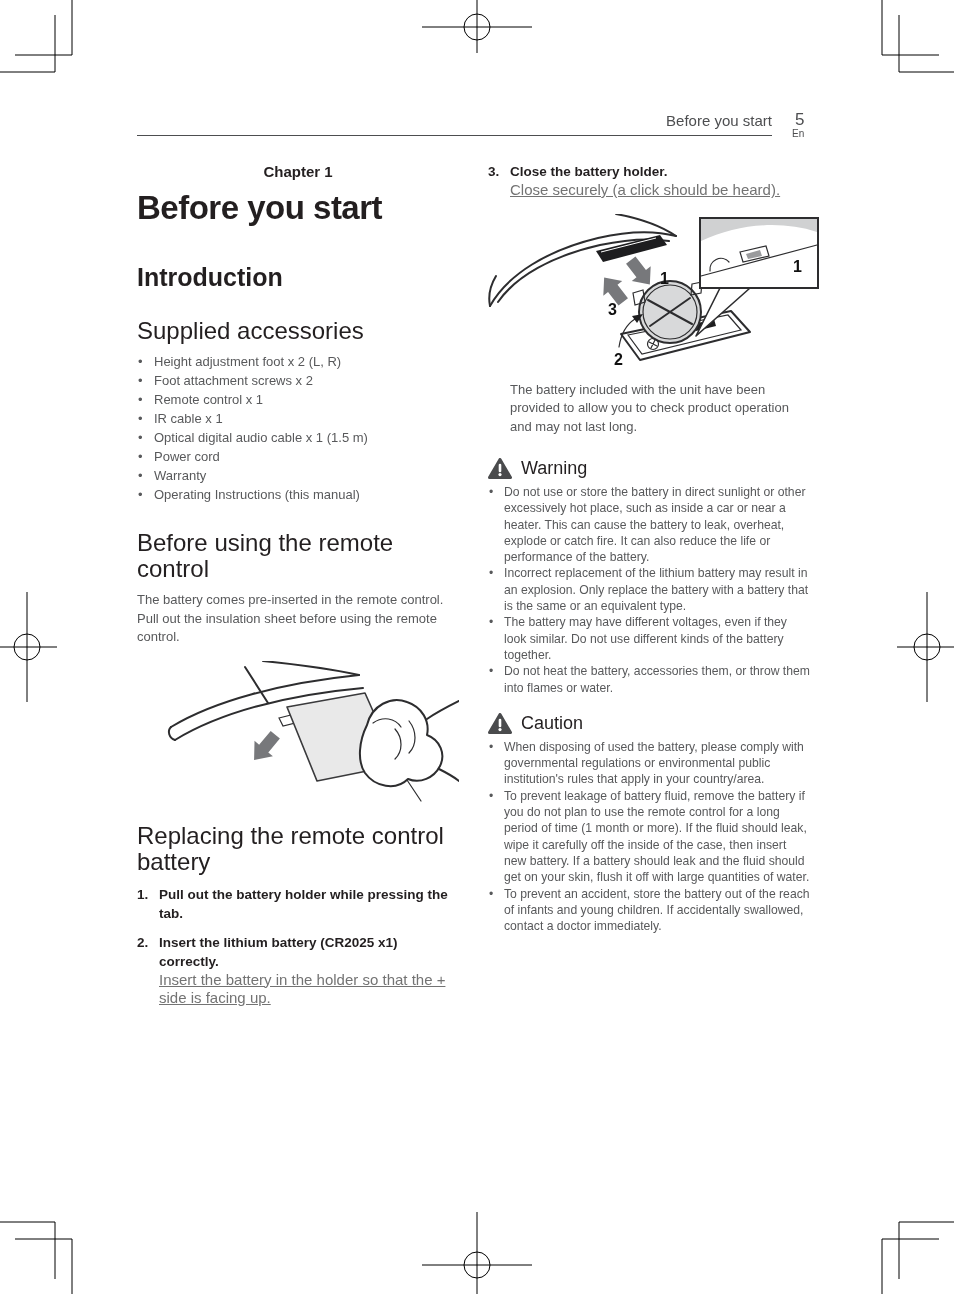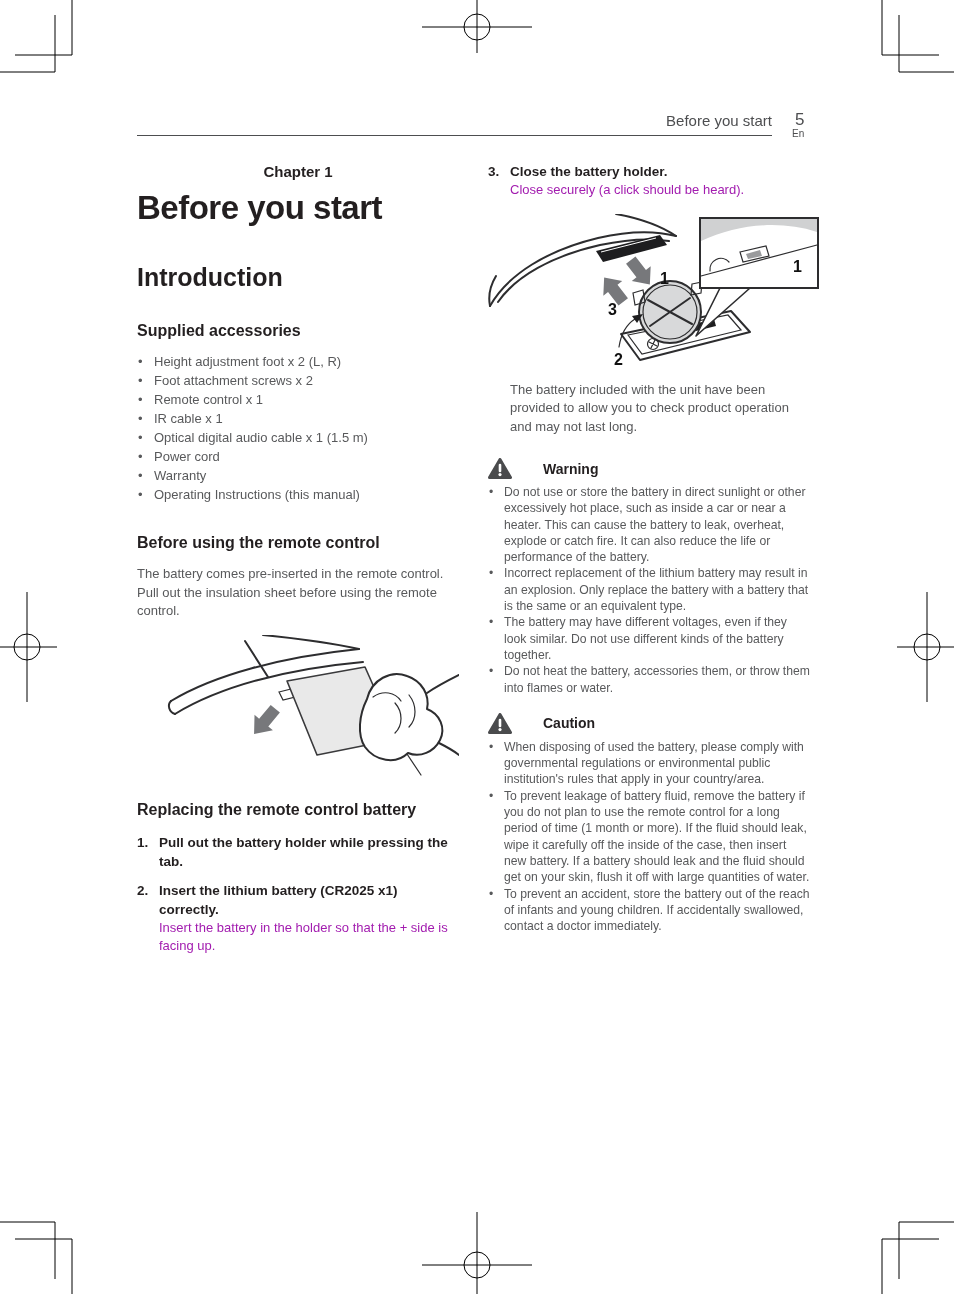--- a/index.html
+++ b/index.html
@@ -19,44 +19,44 @@
   .hdr-page { position:absolute; top:110px; left:795px; font-size:17px; color:#4d4e50; }
   .hdr-lang { position:absolute; top:128px; left:792px; font-size:10px; color:#4d4e50; }
 
   
   .col-left  { position:absolute; left:137px; top:163px; width:322px; }
   .col-right { position:absolute; left:488px; top:162px; width:324px; }
 
   .chapter-label { font-size:15px; font-weight:bold;text-align:center; }
   .chapter-title { font-size:33px; font-weight:bold; letter-spacing:-0.5px; margin-top:9px; }
   .h1 { font-size:25px; font-weight:bold; margin-top:36px; }
-  .h2 { font-size:16px; font-weight:bold; line-height:26px; margin-top:26px; }
+  .h2 { font-size:24px; font-weight:normal; line-height:26px; margin-top:26px; }
   .para { font-size:13px; line-height:18.5px; color:#58595b; margin-top:9px; }
 
   .list { margin-top:8px; }
   .li { position:relative; padding-left:17px; font-size:13px; line-height:19px; color:#58595b; }
   .dot { position:absolute; left:1px; }
 
   .alert-list .li { font-size:12.2px; line-height:16.3px; padding-left:16px; }
 
   .step { display:flex; margin-top:10px; }
   .step-num { width:22px; flex:none; font-weight:bold; font-size:13.5px; line-height:19px; }
   .step-main { flex:1; }
   .step-title { font-weight:bold; font-size:13.5px; line-height:19px; }
-  .step-text { font-size:13px; line-height:18.5px; color:#a21caf; }
+  .step-text { font-size:15px; line-height:18.5px; color:#737373;text-decoration:underline; }
 
   .fig { display:block; }
   .fig1 { margin:14px 0 0 22px; }
   .fig2 { margin:14px 0 0 0; }
 
   .note { margin:12px 0 0 22px; font-size:13px; line-height:18.5px; color:#58595b; }
 
   .alert-head { display:flex; align-items:center; gap:9px; margin-top:22px; }
   .alert-head.caution { margin-top:17px; }
-  .alert-label { font-size:14px; font-weight:bold;margin-left:22px; }
+  .alert-label { font-size:18px; font-weight:normal; }
   .alert-icon { display:block; }
 
   .fig-num { font-weight:bold; font-size:16px; fill:#111; font-family:"Liberation Sans",sans-serif; }
   .outline { fill:none; stroke:#2d2d2f; stroke-width:2; stroke-linecap:round; stroke-linejoin:round; }
   .thin    { fill:none; stroke:#2d2d2f; stroke-width:1.2; stroke-linecap:round; }
 </style>
 </head>
 <body>
 
 <div class="page">

